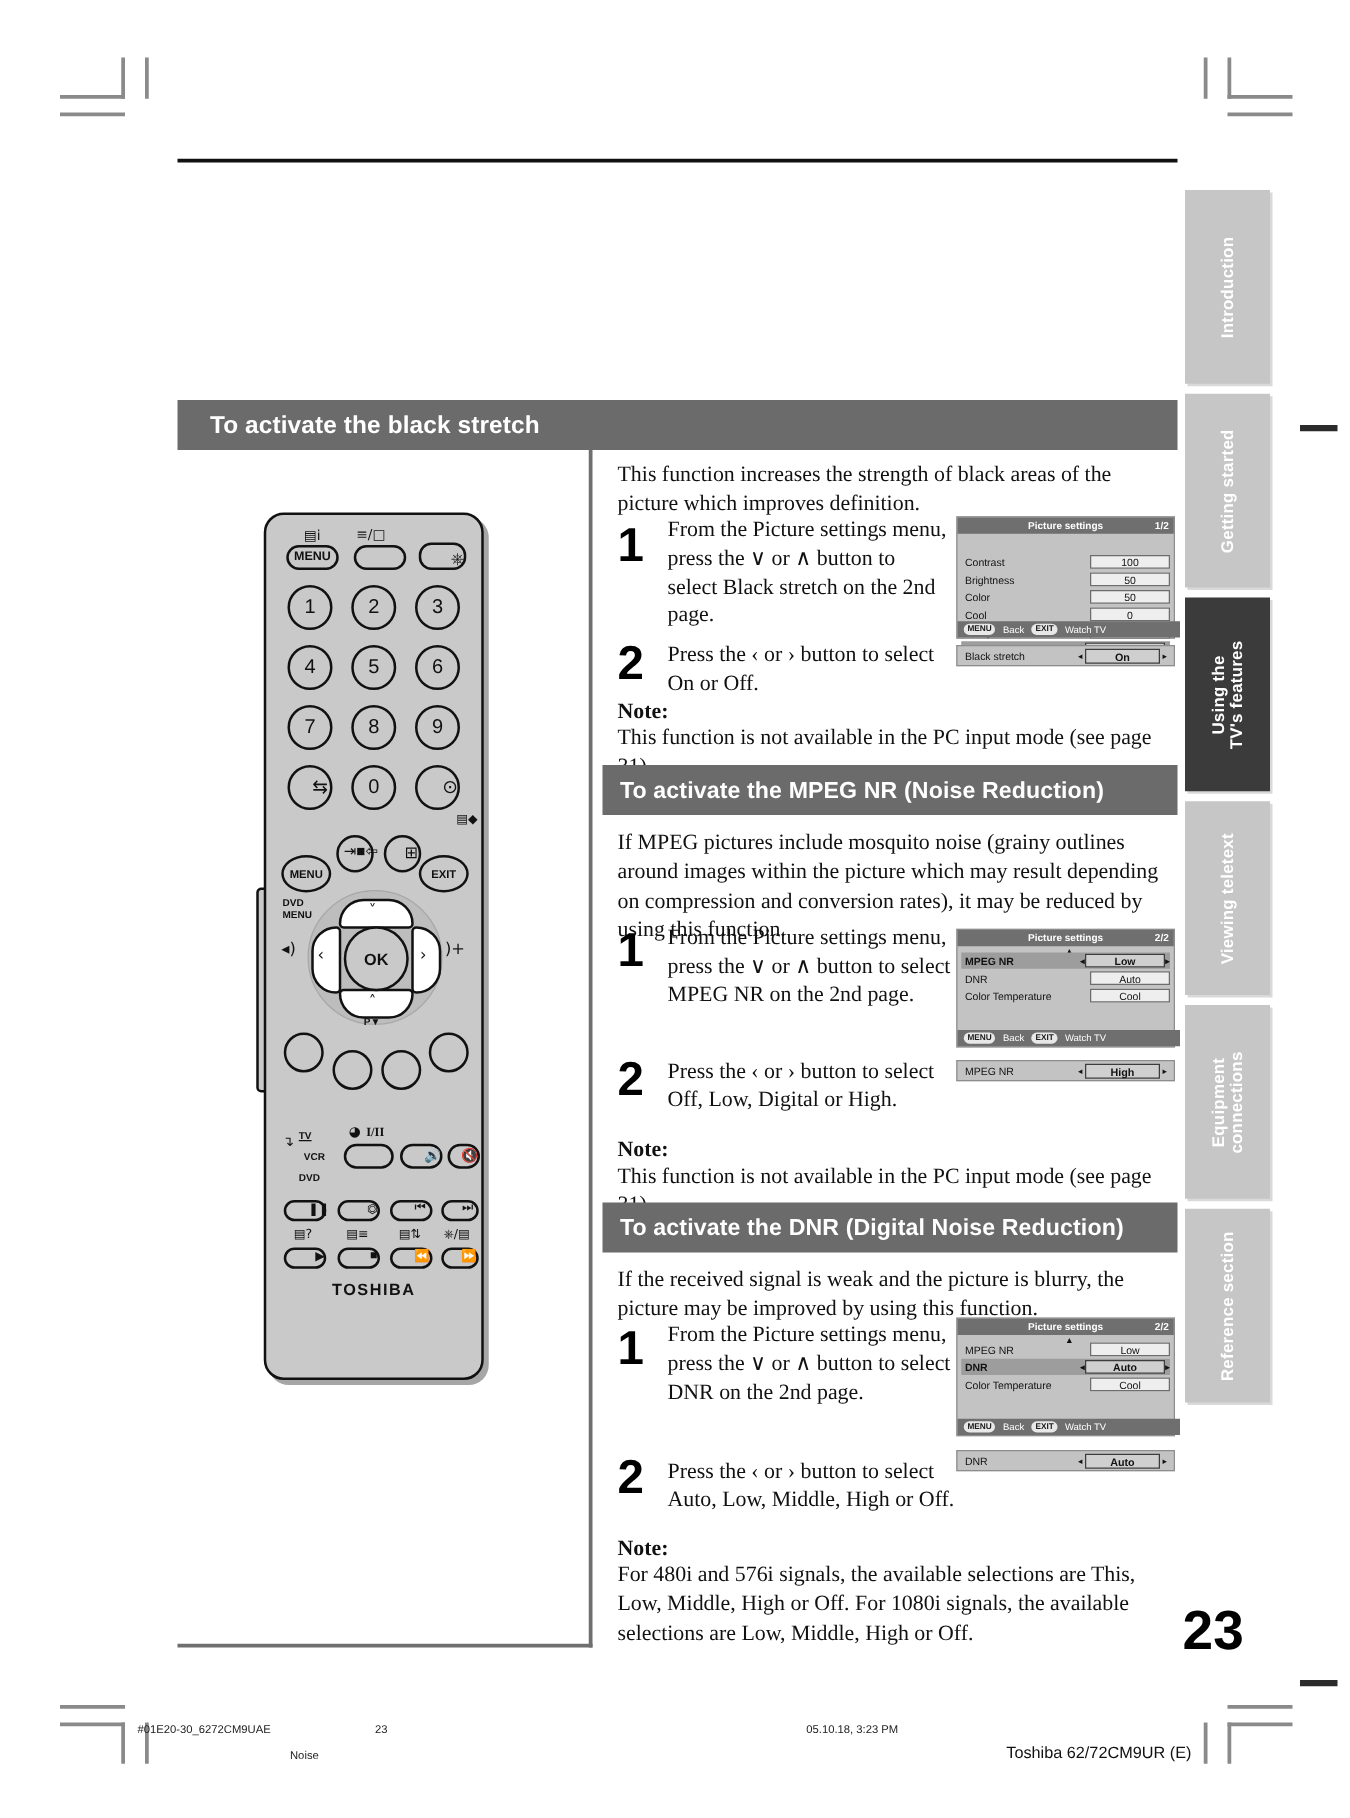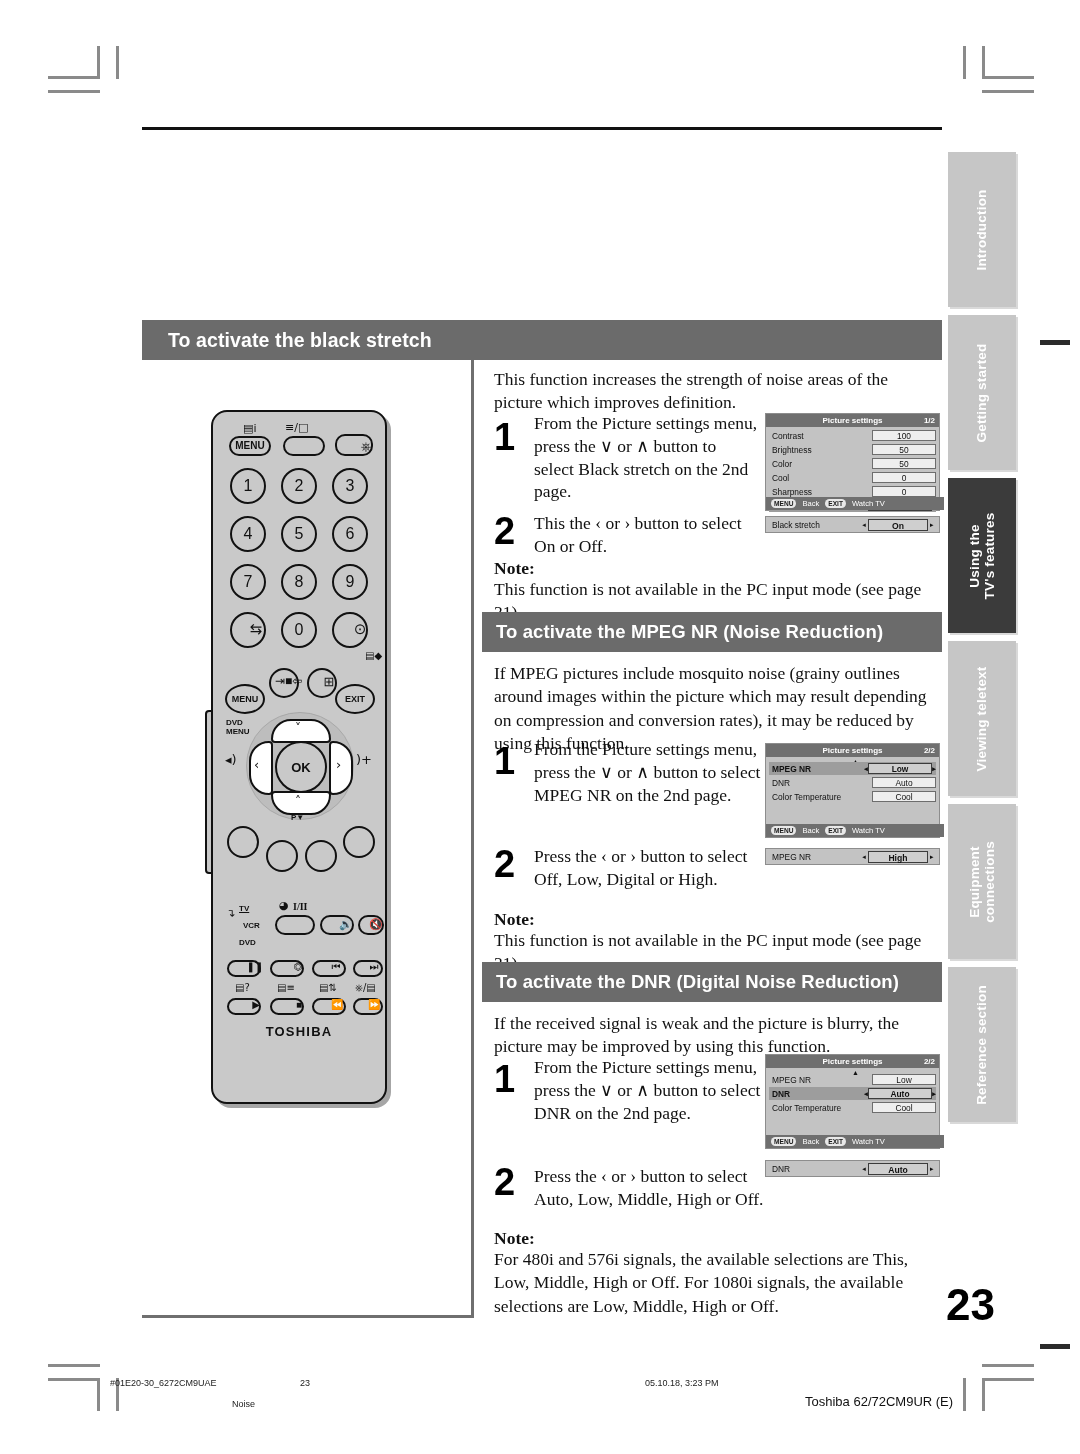--- a/index.html
+++ b/index.html
@@ -59,21 +59,21 @@
   .steptxt{position:absolute;font-size:17.5px;line-height:1.3;color:#111;}
 
   
   .osd{position:absolute;background:#c3c3c3;border:1px solid #8d8d8d;box-sizing:border-box;
        font-family:"Liberation Sans",sans-serif;}
   .osd-title{
     background:#6f6f6f;color:#fff;font-size:8px;font-weight:bold;
     height:13px;line-height:13px;position:relative;text-align:center;
   }
   .osd-title .pg{position:absolute;right:4px;top:0;font-size:8px;margin-left:38px;}
-  .osd-rows{padding:2px 3px 0 3px;}
+  .osd-rows{padding:16px 3px 0 3px;}
   .orow{
     display:flex;align-items:center;height:13px;margin-bottom:1px;position:relative;
     font-size:8.4px;color:#111;
   }
   .orow .nm{flex:0 0 auto;width:92px;padding-left:3px;white-space:nowrap;}
   .orow .val{
     flex:0 0 auto;width:64px;height:11px;line-height:11px;text-align:center;
     background:#eeeeee;border:1px solid #6d6d6d;font-size:8.4px;box-sizing:border-box;
   }
   .orow.sel{background:#9d9d9d;font-weight:bold;}
@@ -362,27 +362,27 @@
       </div>
 
     <div class="brand">TOSHIBA</div>
   </div>
 </div>
 
 <div class="secbar" style="left:142px;top:320px;width:800px;height:40px;">
   <div class="t">To activate the black stretch</div>
 </div>
 
-<div class="para" style="left:494px;top:368px;width:430px;">This function increases the strength of noise areas of the picture which improves definition.</div>
+<div class="para" style="left:494px;top:368px;width:430px;">This function increases the strength of black areas of the picture which improves definition.</div>
 
 <div class="stepnum" style="left:494px;top:418px;">1</div>
 <div class="steptxt" style="left:534px;top:412px;width:226px;">From the Picture settings menu, press the ∨ or ∧ button to select Black stretch on the 2nd page.</div>
 
 <div class="stepnum" style="left:494px;top:512px;">2</div>
-<div class="steptxt" style="left:534px;top:512px;width:226px;">This the ‹ or › button to select On or Off.</div>
+<div class="steptxt" style="left:534px;top:512px;width:226px;">Press the ‹ or › button to select On or Off.</div>
 
 <div class="para note-h" style="left:494px;top:557px;">Note:</div>
 <div class="para" style="left:494px;top:578px;width:440px;">This function is not available in the PC input mode (see page 31).</div>
 
 <div class="osd" style="left:765px;top:413px;width:175px;height:98px;">
   <div class="osd-title">
     <span>Picture settings</span>
     <span class="pg">1/2</span>
   </div>
   <div class="osd-rows">

